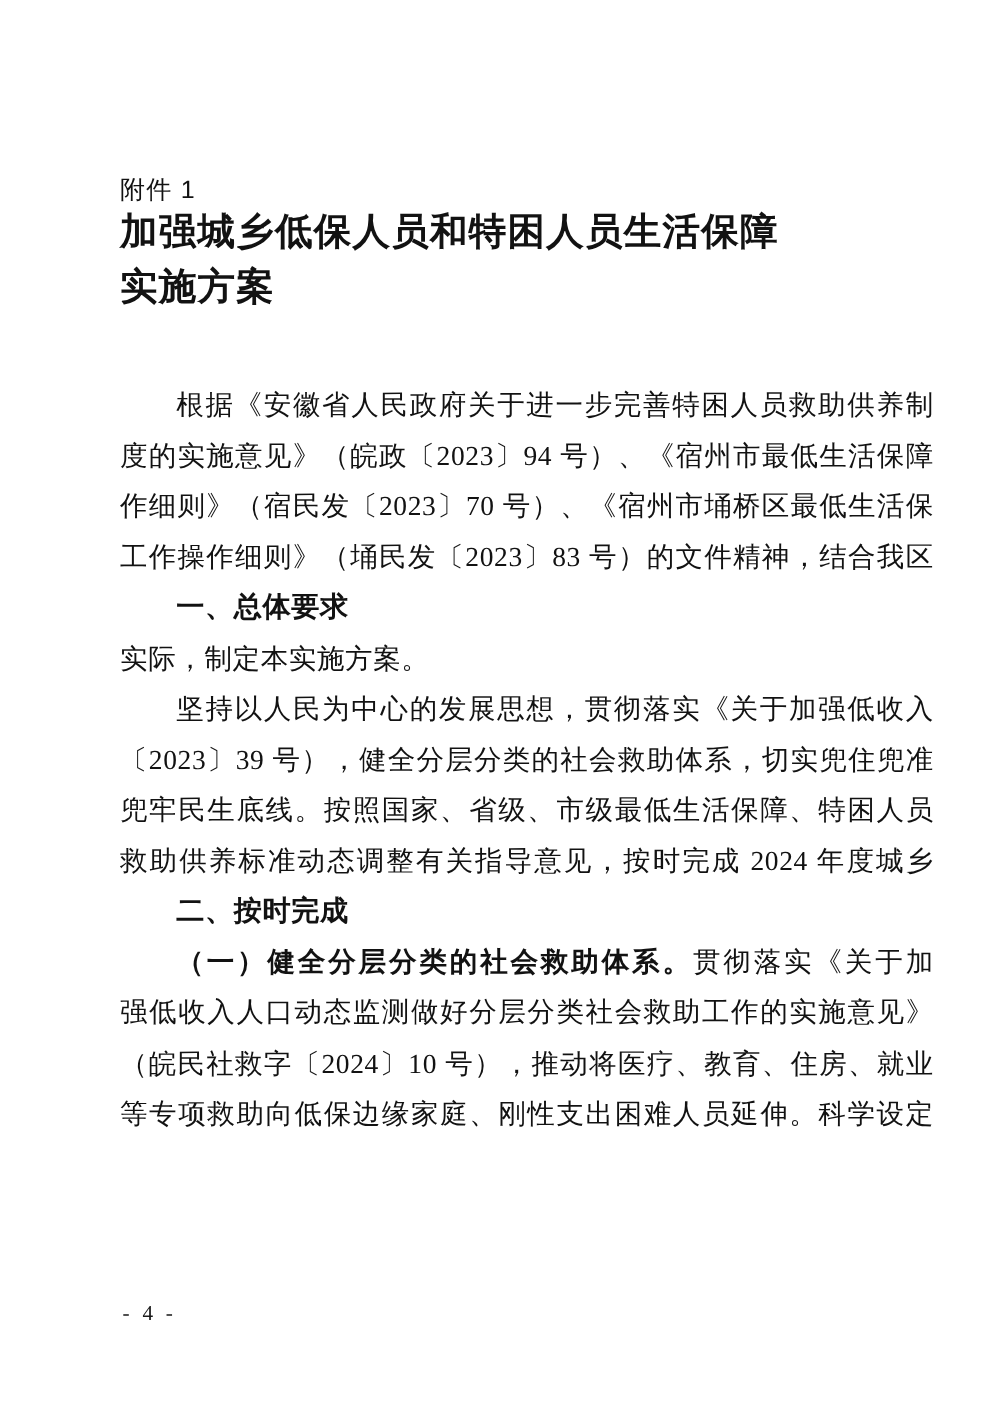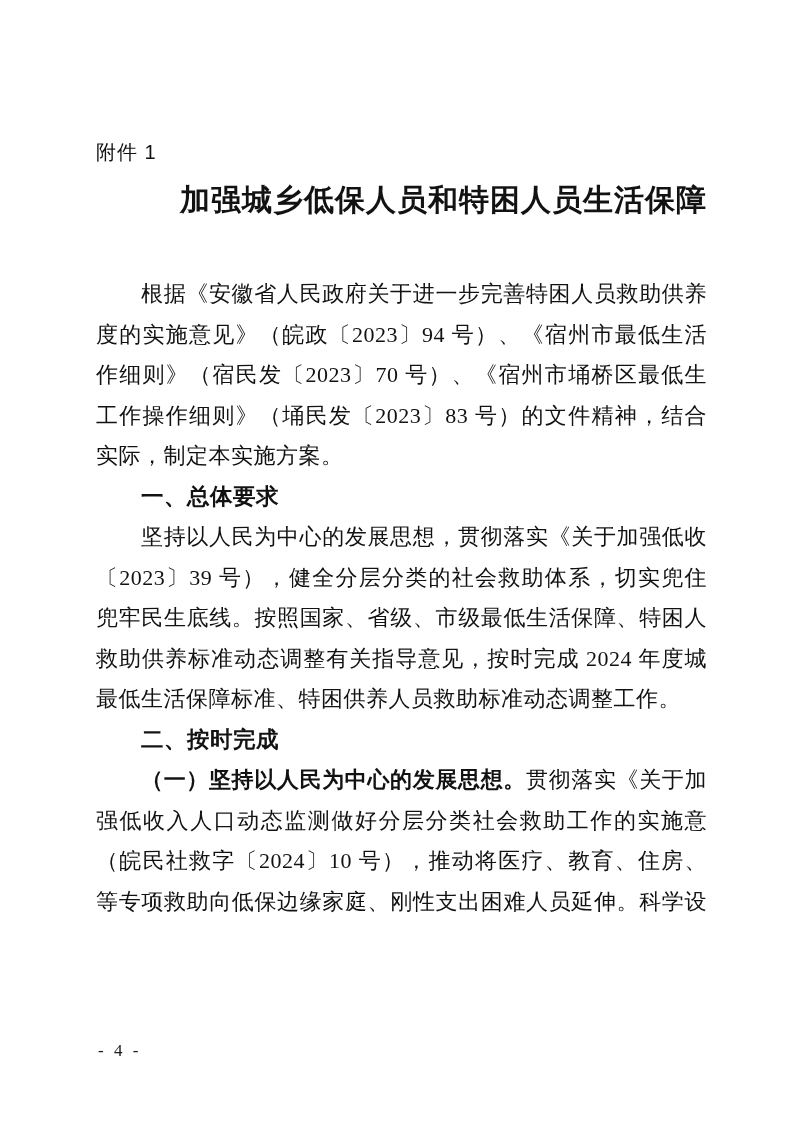--- a/index.html
+++ b/index.html
@@ -6,35 +6,35 @@
     margin: 0;
     padding: 0;
     background: #ffffff;
   }
   .page {
     position: relative;
     width: 793px;
     height: 1122px;
     background: #ffffff;
     box-sizing: border-box;
-    padding: 140px 86px 0 96px;
+    padding: 140px 46px 0 96px;
     font-family: "Liberation Serif", "DejaVu Serif", serif;
     color: #121212;
     overflow: hidden;
   }
   .attachment-label {
     font-family: "Liberation Sans", "DejaVu Sans", sans-serif;
     font-size: 20px;
     line-height: 24px;
     font-weight: 500;
     letter-spacing: 1px;
   }
   .doc-title {
-    margin-top: 14px;
-    text-align: right;
+    margin-top: 0;
+    text-align: left;
     font-weight: 700;
     font-size: 30px;
     line-height: 44px;
     letter-spacing: 1px;
   }
   .doc-body {
     margin-top: 52px;
     font-size: 22px;
   }
   .ln {
@@ -71,42 +71,42 @@
 </style>
 </head>
 <body>
 
 <div class="page">
 
   <div class="attachment-label">附件 1</div>
 
   <div class="doc-title">
     <div class="title-line">加强城乡低保人员和特困人员生活保障</div>
+    <div class="title-line">实施方案</div>
   </div>
 
   <div class="doc-body">
 
     <div class="ln fill ind">根据《安徽省人民政府关于进一步完善特困人员救助供养制</div>
     <div class="ln fill">度的实施意见》（皖政〔2023〕94 号）、《宿州市最低生活保障操</div>
     <div class="ln fill">作细则》（宿民发〔2023〕70 号）、《宿州市埇桥区最低生活保障</div>
     <div class="ln fill">工作操作细则》（埇民发〔2023〕83 号）的文件精神，结合我区</div>
+    <div class="ln ind heading">一、总体要求</div>
+
     <div class="ln">实际，制定本实施方案。</div>
-
-    <div class="ln ind heading">一、总体要求</div>
 
     <div class="ln fill ind">坚持以人民为中心的发展思想，贯彻落实《关于加强低收入</div>
     <div class="ln fill">〔2023〕39 号），健全分层分类的社会救助体系，切实兜住兜准</div>
     <div class="ln fill">兜牢民生底线。按照国家、省级、市级最低生活保障、特困人员</div>
     <div class="ln fill">救助供养标准动态调整有关指导意见，按时完成 2024 年度城乡</div>
-    <div class="ln">最低生活保障标准、特困供养人员救助标准动态调整工作。</div>
 
     <div class="ln ind heading">二、按时完成</div>
 
     <div class="ln fill ind">
-      <span class="lead">（一）坚持以人民为中心的发展思想。</span><span>贯彻落实《关于加</span>
+      <span class="lead">（一）健全分层分类的社会救助体系。</span><span>贯彻落实《关于加</span>
     </div>
     <div class="ln fill">强低收入人口动态监测做好分层分类社会救助工作的实施意见》</div>
     <div class="ln fill">（皖民社救字〔2024〕10 号），推动将医疗、教育、住房、就业</div>
     <div class="ln fill">等专项救助向低保边缘家庭、刚性支出困难人员延伸。科学设定</div>
 
   </div>
 
   <div class="page-footer">- 4 -</div>
 
 </div>

